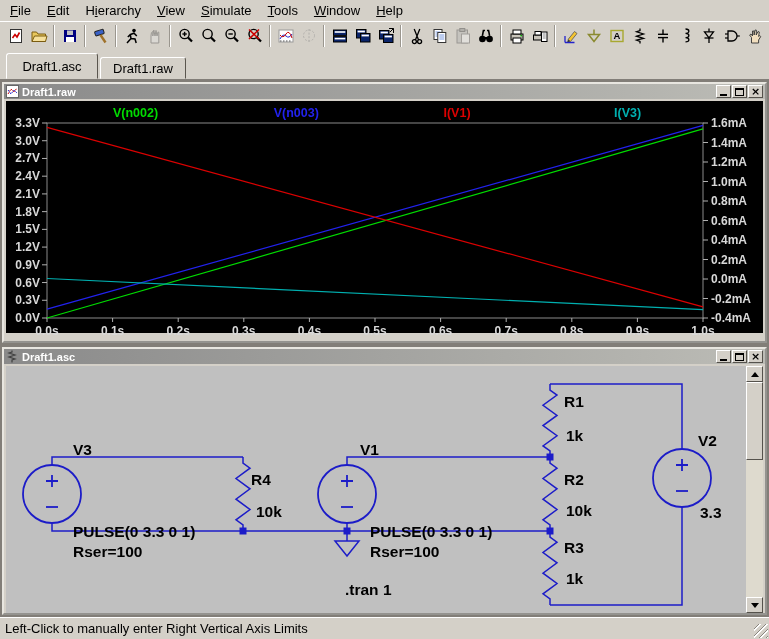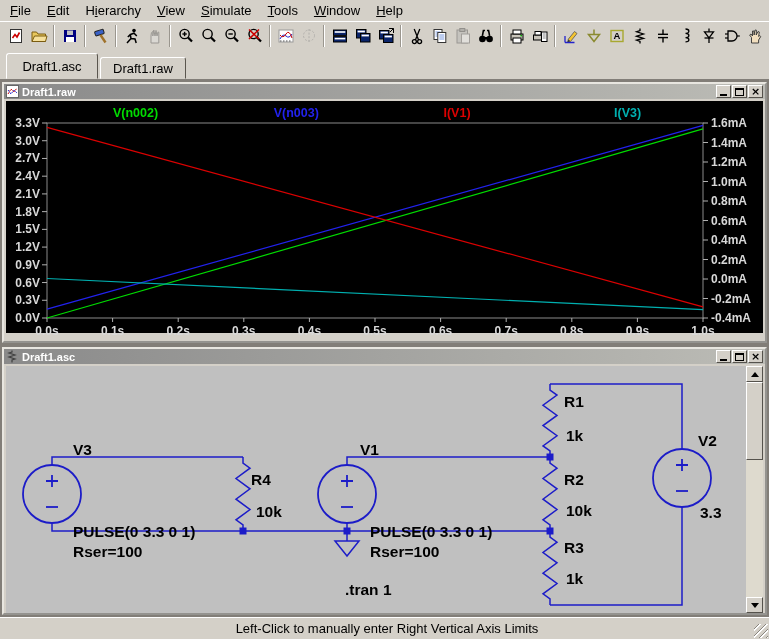--- a/index.html
+++ b/index.html
@@ -43,21 +43,21 @@
 
   #schem-window { left:2px; top:267px; width:765px; height:268px; }
   #schem-panel { position:absolute; left:2px; top:17px; width:740px; height:247px; background:#c0c0c0; overflow:hidden; }
   #schem-scroll { position:absolute; right:2px; top:17px; width:17px; height:247px; background:#dedace; }
   .scroll-btn { position:absolute; left:0; width:17px; height:16px; background:#d4d0c8; border:1px solid; border-color:#ffffff #55524c #55524c #ffffff; display:flex; align-items:center; justify-content:center; }
   .arr-up { width:0; height:0; border-left:4px solid transparent; border-right:4px solid transparent; border-bottom:5px solid #000; }
   .arr-down { width:0; height:0; border-left:4px solid transparent; border-right:4px solid transparent; border-top:5px solid #000; }
   #schem-thumb { position:absolute; left:0; top:16px; width:17px; height:78px; background:#d4d0c8; border:1px solid; border-color:#ffffff #55524c #55524c #ffffff; }
 
   
-  #statusbar { position:absolute; left:0; top:617px; width:769px; height:22px; background:#d4d0c8; border-top:1px solid #ffffff; display:flex; align-items:center; padding-left:5px; font-size:13px;justify-content:center; }
+  #statusbar { position:absolute; left:0; top:617px; width:769px; height:22px; background:#d4d0c8; border-top:1px solid #ffffff; display:flex; align-items:center; padding-left:5px; font-size:13px; }
   #resize-grip { position:absolute; right:1px; bottom:1px; width:14px; height:14px;
     background:repeating-linear-gradient(135deg, transparent 0 3px, #8a867e 3px 4px, #ffffff 4px 5px); }
 </style>
 </head>
 <body>
 
 <div id="app">
 
   <div id="menubar">
       <div class="menu-item"><u>F</u>ile</div>

